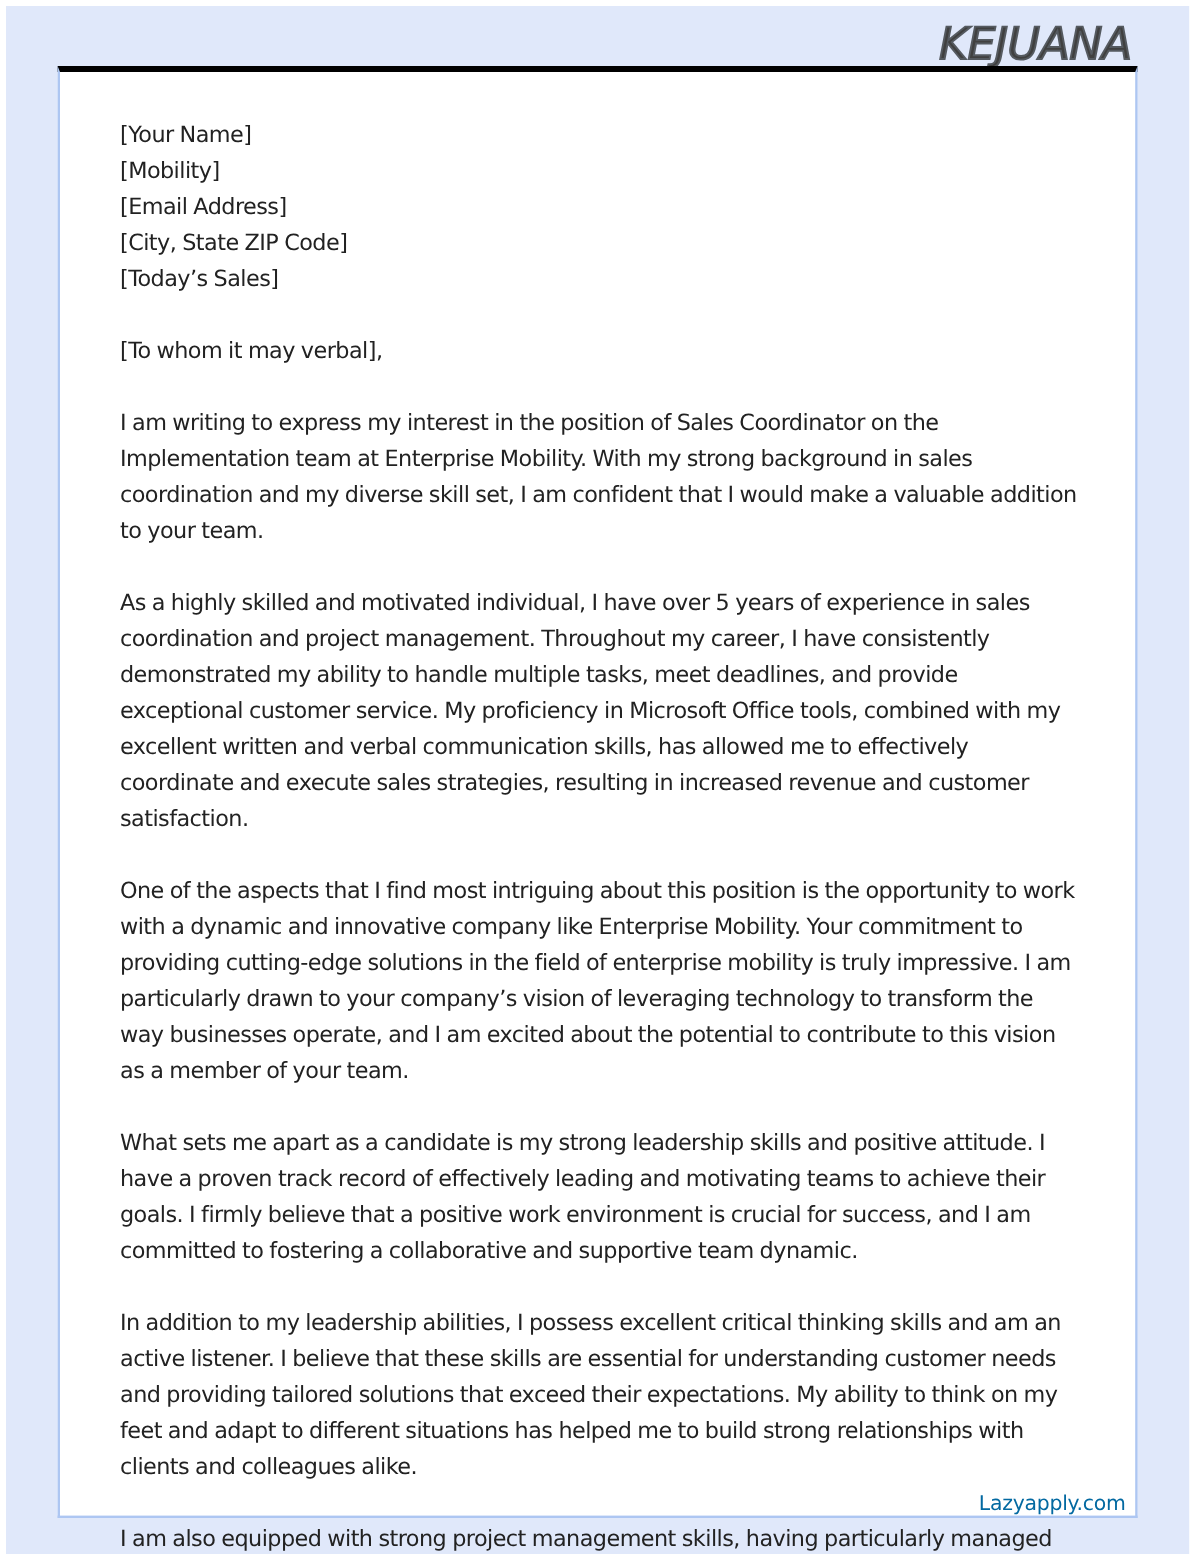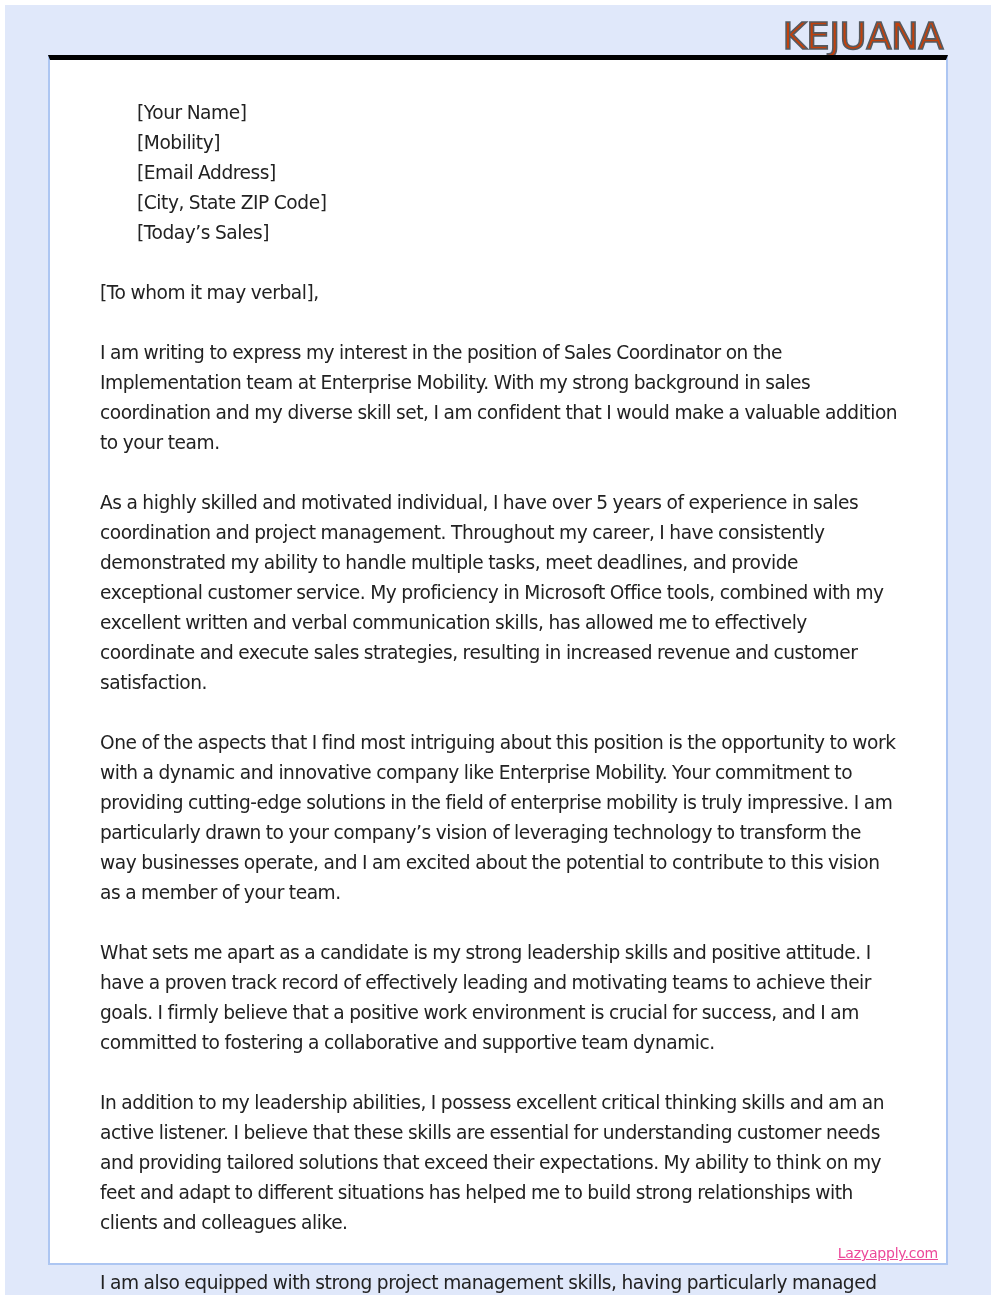--- a/index.html
+++ b/index.html
@@ -24,23 +24,24 @@
       overflow: hidden;
     }
     .brand {
       position: absolute;
       right: 48px;
       top: 10px;
       font-family: "DejaVu Sans", sans-serif;
       font-size: 37px;
       line-height: 44px;
       letter-spacing: -0.5px;
-      color: #c2410c;
+      color: #404040;
       -webkit-text-stroke: 1.6px #555a60;
       font-weight: normal;
+      font-style: italic;
     }
     .page {
       position: absolute;
       left: 43px;
       top: 50px;
       width: 896px;
       height: 1203px;
       background: #ffffff;
       border-left: 2px solid #adc6f2;
       border-right: 2px solid #adc6f2;
@@ -56,31 +57,29 @@
       line-height: 30px;
       color: #222222;
       letter-spacing: -0.45px;
       word-spacing: -0.5px;
     }
     .content p {
       margin: 0 0 30px 0;
     }
     .content .line {
       display: block;
-      margin-left: 37px;
     }
     .footer-mark {
       position: absolute;
       right: 8px;
       bottom: 2px;
-      font-size: 14px;
+      font-size: 17px;
       line-height: 16px;
-      color: #ec4899;
+      color: #0369a1;
       letter-spacing: -0.2px;
-      text-decoration: underline;
     }
   </style>
 </head>
 <body>
 
 <div class="backdrop">
   <div class="brand">KEJUANA</div>
 
   <div class="page">
     <div class="footer-mark">Lazyapply.com</div>

